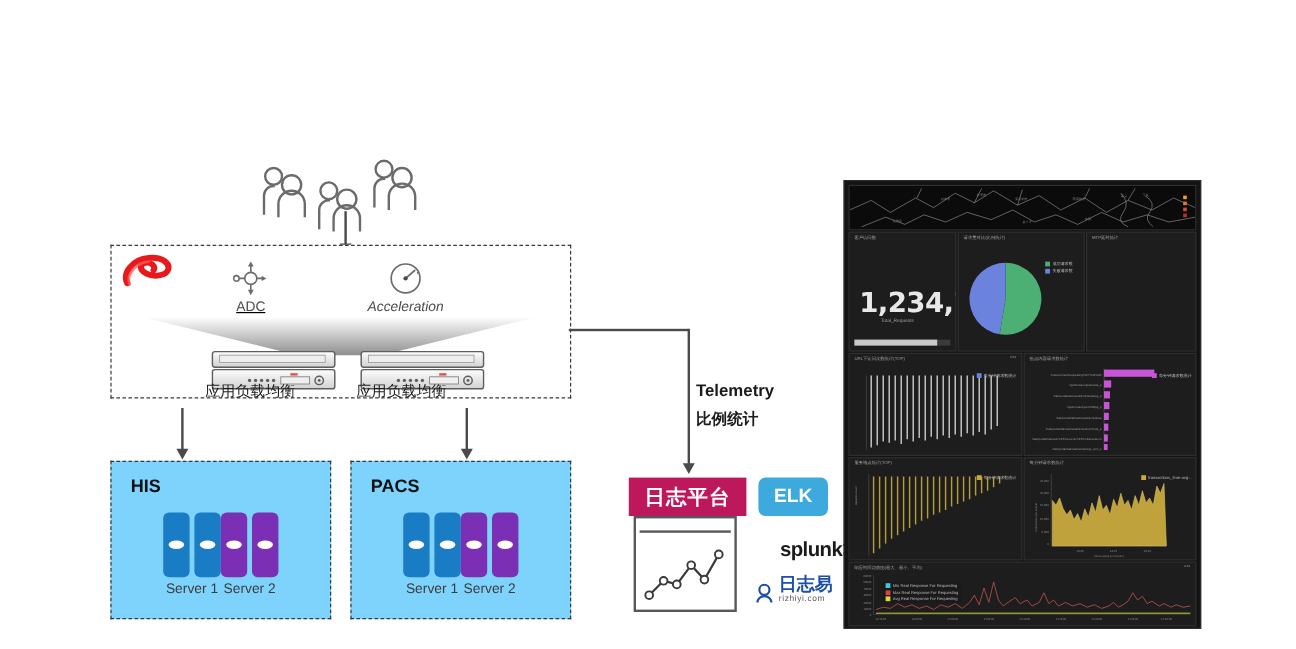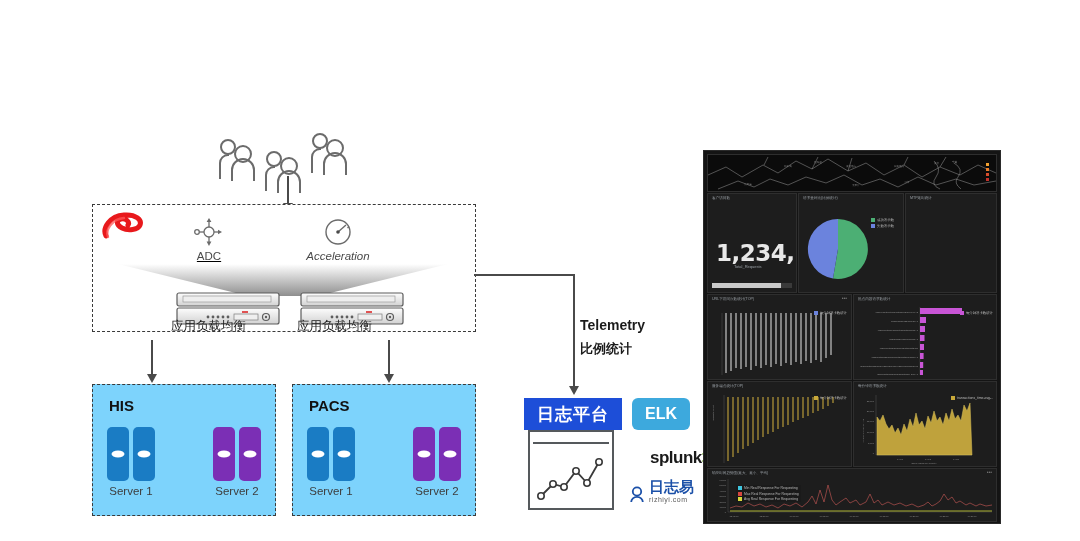--- a/index.html
+++ b/index.html
@@ -56,35 +56,35 @@
   .conn-v{width:1.8px;}
   .conn-h{height:1.8px;}
   .arrowhead{position:absolute;width:0;height:0;
     border-left:5px solid transparent;border-right:5px solid transparent;border-top:9px solid #4a4a4a;}
 
   
   .group{position:absolute;border:1.6px dashed #3a3a3a;background:#7dd3fc;}
   .his{left:92px;top:384px;width:182px;height:130px;}
   .pacs{left:292px;top:384px;width:182px;height:130px;}
   .group-title{position:absolute;top:12px;left:16px;font-size:15px;font-weight:bold;color:#111;}
-  .srvs{position:absolute;top:42px;left:14px;right:14px;display:flex;justify-content:space-between;}
+  .srvs{position:absolute;top:42px;left:14px;right:14px;display:flex;justify-content:center;}
   .srvcell{text-align:center;}
   .srvpair{display:flex;gap:4px;justify-content:center;}
   .srvbox{width:22px;height:54px;border-radius:5px;position:relative;}
   .srvbox:after{content:"";position:absolute;left:50%;top:50%;transform:translate(-50%,-50%);
     width:13px;height:7px;border-radius:50%;background:#fff;}
   .srvlbl{font-size:11.5px;color:#3d3d3d;margin-top:4px;}
 
   
   .telemetry-lbl{position:absolute;left:580px;top:317px;font-size:14px;font-weight:bold;color:#1b1b1b;}
   .telemetry-sub{position:absolute;left:580px;top:340px;font-size:13px;font-weight:bold;color:#1b1b1b;
     font-family:"DejaVu Sans","Liberation Sans",sans-serif;}
 
   .rizhi-btn{
-    position:absolute;left:524px;top:398px;width:98px;height:32px;background:#1d4ed8;
+    position:absolute;left:524px;top:398px;width:98px;height:32px;background:#be185d;
     color:#fff;display:flex;align-items:center;justify-content:center;
     font-size:17px;font-weight:bold;letter-spacing:1px;
     font-family:"DejaVu Sans","Liberation Sans",sans-serif;
   }
   .elk-btn{
     position:absolute;left:632px;top:398px;width:58px;height:32px;background:#3da9dd;border-radius:6px;
     color:#fff;display:flex;align-items:center;justify-content:center;font-size:16px;font-weight:bold;
   }
   .chartbox{position:absolute;left:528px;top:430px;width:82px;height:76px;border:2px solid #55595c;background:#fff;}
   .chartbox .topline{position:absolute;left:3px;right:3px;top:10px;height:2px;background:#55595c;}

